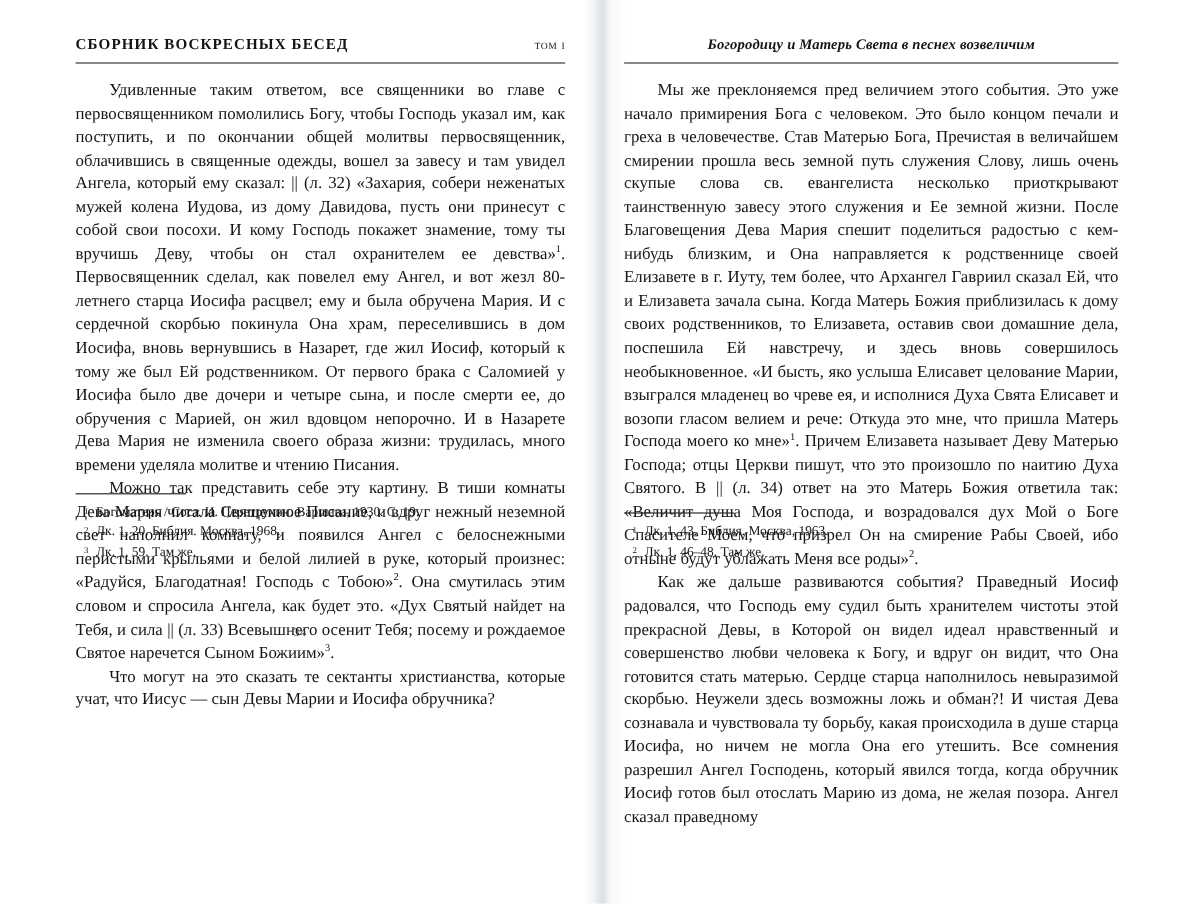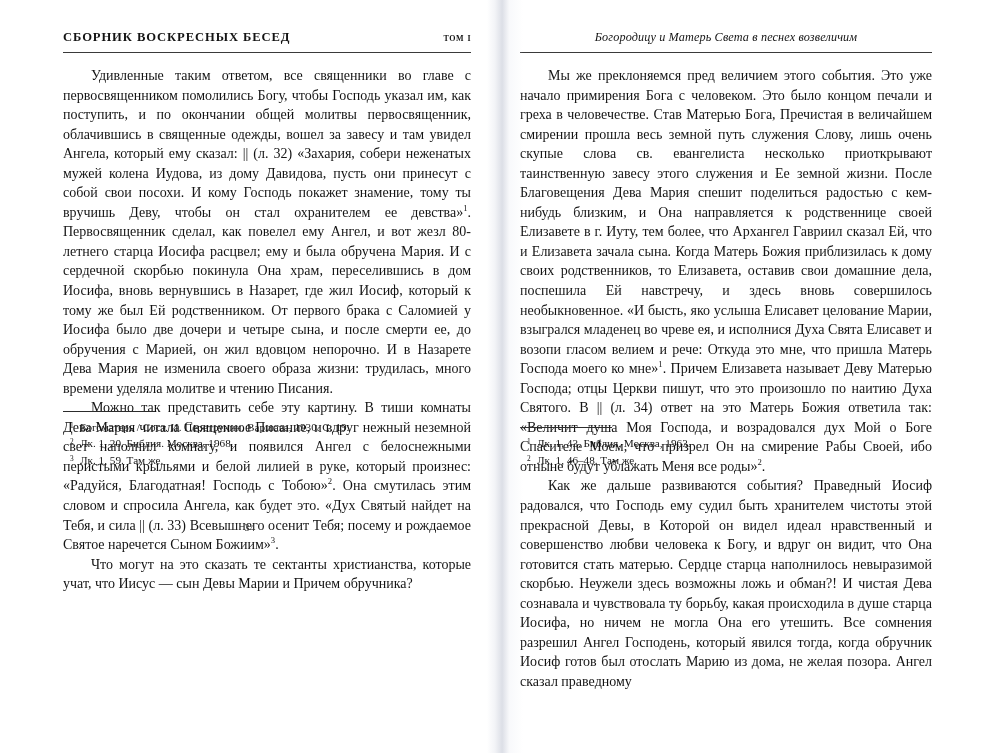--- a/index.html
+++ b/index.html
@@ -65,32 +65,32 @@
   .runhead-left-title {
     font-size: 12.6px;
     font-weight: bold;
     letter-spacing: 0.9px;
     text-transform: uppercase;
     color: #141414;
     white-space: nowrap;
   }
   .runhead-vol {
     font-size: 11.3px;
-    font-weight: bold;
+    font-weight: normal;
     letter-spacing: 0.5px;
     text-transform: lowercase;
     color: #141414;
     font-variant: small-caps;
     white-space: nowrap;
   }
   .runhead-right-title {
     width: 100%;
     text-align: center;
     font-size: 12.2px;
-    font-weight: normal;
+    font-weight: bold;
     font-style: italic;
     color: #141414;
     letter-spacing: 0.15px;
     white-space: nowrap;
   }
   .runhead-rule {
     margin-top: 4px;
     height: 0;
     border-top: 1.4px solid #3a3a3a;
   }
@@ -177,21 +177,21 @@
         <span class="runhead-vol">том I</span>
       </div>
       <div class="runhead-rule"></div>
 
       <div class="body-text">
         <p><span>Удивленные таким ответом, все священники во главе с первосвященником помолились Богу, чтобы Господь указал им, как поступить, и по окончании общей молитвы первосвященник, облачившись в священные одежды, вошел за завесу и там увидел Ангела, который ему сказал: || (л. 32) «Захария, собери неженатых мужей колена Иудова, из дому Давидова, пусть они принесут с собой свои посохи. И кому Господь покажет знамение, тому ты вручишь Деву, чтобы он стал охранителем ее девства»</span><sup>1</sup><span>. Первосвященник сделал, как повелел ему Ангел, и вот жезл 80-летнего старца Иосифа расцвел; ему и была обручена Мария. И с сердечной скорбью покинула Она храм, переселившись в дом Иосифа, вновь вернувшись в Назарет, где жил Иосиф, который к тому же был Ей родственником. От первого брака с Саломией у Иосифа было две дочери и четыре сына, и после смерти ее, до обручения с Марией, он жил вдовцом непорочно. И в Назарете Дева Мария не изменила своего образа жизни: трудилась, много времени уделяла молитве и чтению Писания.</span></p>
 
 
         <p><span>Можно так представить себе эту картину. В тиши комнаты Дева Мария читала Священное Писание, и вдруг нежный неземной свет наполнил комнату, и появился Ангел с белоснежными перистыми крыльями и белой лилией в руке, который произнес: «Радуйся, Благодатная! Господь с Тобою»</span><sup>2</sup><span>. Она смутилась этим словом и спросила Ангела, как будет это. «Дух Святый найдет на Тебя, и сила || (л. 33) Всевышнего осенит Тебя; посему и рождаемое Святое наречется Сыном Божиим»</span><sup>3</sup><span>.</span></p>
 
-        <p><span>Что могут на это сказать те сектанты христианства, которые учат, что Иисус — сын Девы Марии и Причем обручника?</span></p>
+        <p><span>Что могут на это сказать те сектанты христианства, которые учат, что Иисус — сын Девы Марии и Иосифа обручника?</span></p>
       </div>
 
       <div class="footnotes">
         <div class="fn-rule"></div>
         <ul class="fn-list">
           <li><span class="fn-marker">1</span><span>Богоматерь / Сост. И. Перетрухин. Варшава, 1930. С. 19.</span></li>
           <li><span class="fn-marker">2</span><span>Лк. 1, 20. Библия. Москва, 1968.</span></li>
           <li><span class="fn-marker">3</span><span>Лк. 1, 59. Там же.</span></li>
         </ul>
       </div>

